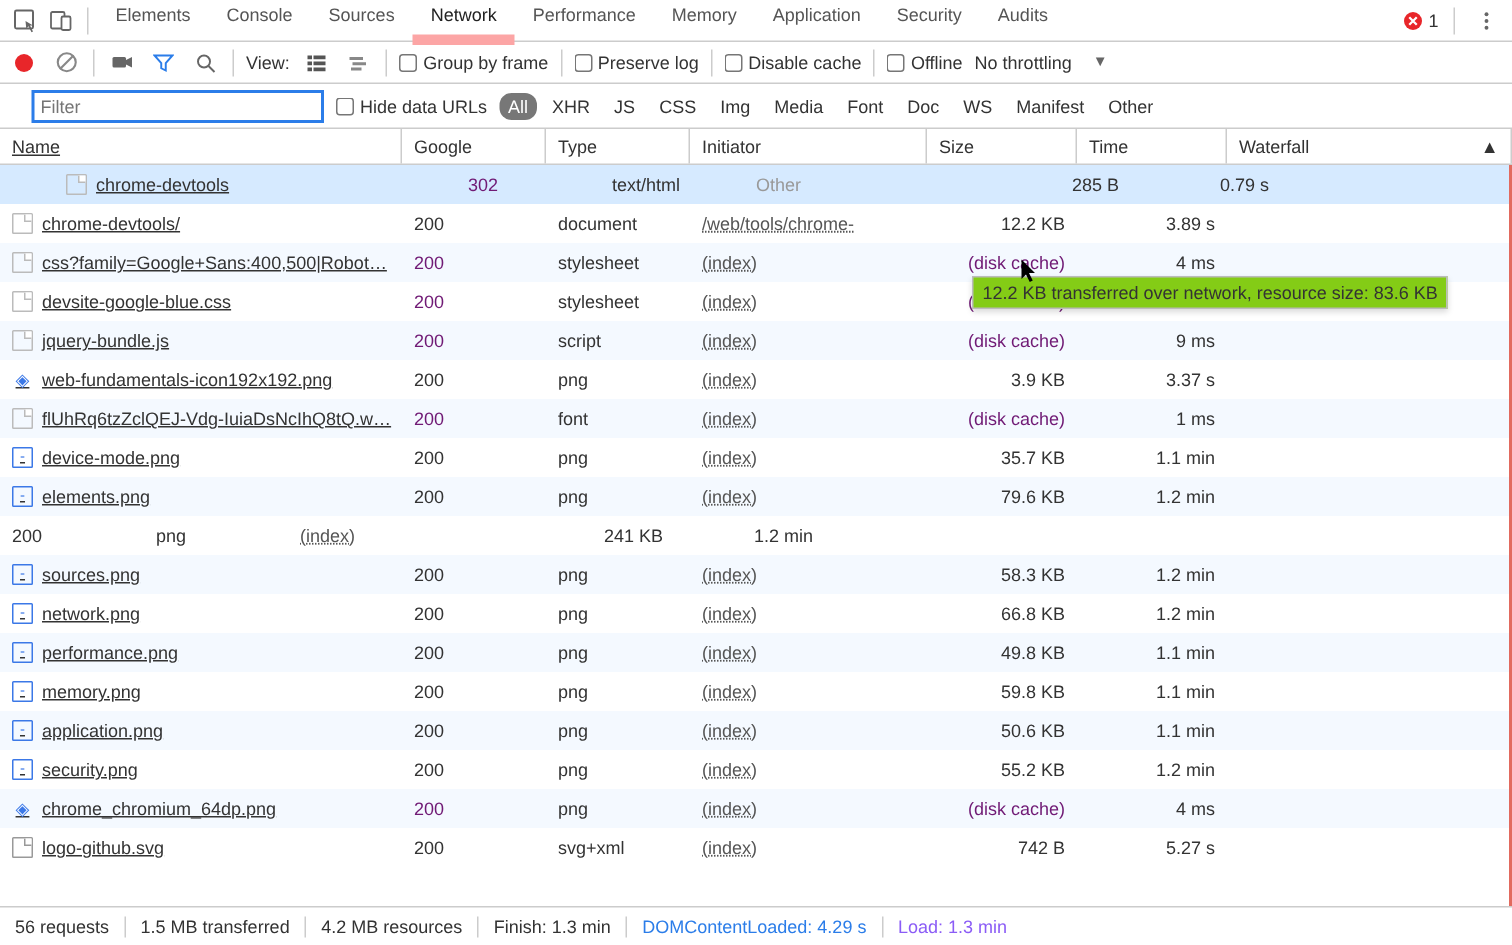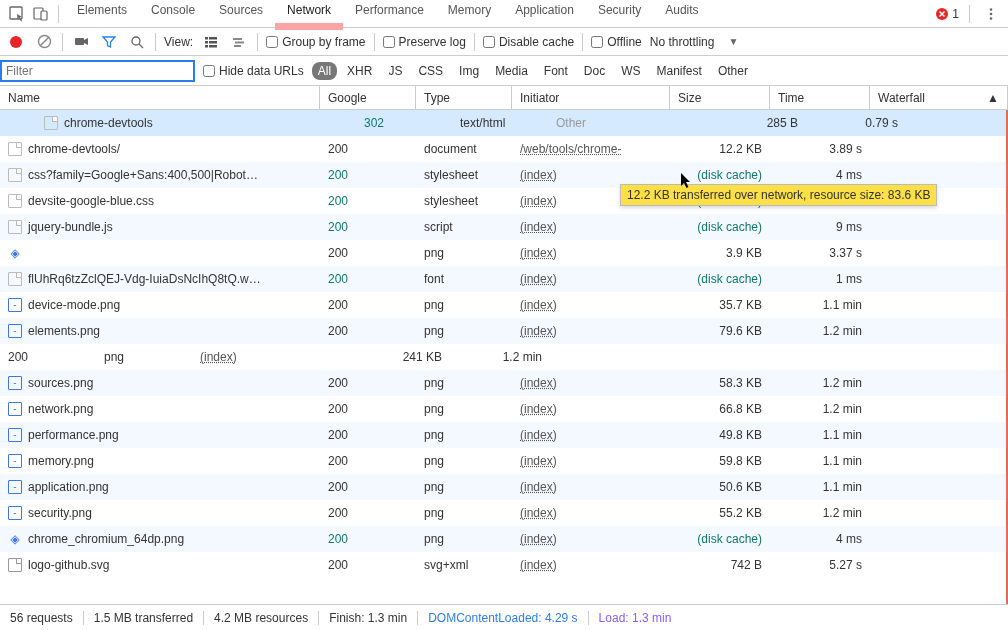--- a/index.html
+++ b/index.html
@@ -14,59 +14,59 @@
   .err-badge svg { width: 12px; height: 12px; }
 
   .toolbar { display: flex; align-items: center; height: 28px; border-bottom: 1px solid #ccc; padding: 0 6px; gap: 8px; }
   .toolbar .icon-btn { width: 20px; height: 20px; display: flex; align-items: center; justify-content: center; }
   .toolbar .sep { width: 1px; height: 18px; background: #ccc; }
   .record-dot { width: 12px; height: 12px; background: #e8262a; border-radius: 50%; }
   .chk { display: flex; align-items: center; gap: 4px; }
   .chk input { width: 12px; height: 12px; margin: 0; }
   .throttling { display: flex; align-items: center; gap: 4px; }
 
-  .filterbar { display: flex; align-items: center; height: 30px; border-bottom: 1px solid #ccc; padding: 2px 0; gap: 8px; }
+  .filterbar { display: flex; align-items: center; height: 30px; border-bottom: 1px solid #ccc; padding: 2px 21px; gap: 8px; }
   .filter-input { width: 195px; height: 22px; border: 2px solid #2b7de9; padding: 0 4px; font-size: 12px; outline: none; }
   .type-pill { padding: 2px 6px; color: #333; cursor: default; }
   .type-pill.active { background: #777; color: #fff; border-radius: 8px; }
 
   .headers { display: flex; height: 24px; border-bottom: 1px solid #ccc; }
   .headers > div { display: flex; align-items: center; padding: 0 8px; border-right: 1px solid #ccc; color: #333; font-weight: 400; }
-  .col-name { width: 320px; }
+  .col-name { width: 268px; text-decoration: underline; }
   .col-status { width: 96px; }
   .col-type   { width: 96px; }
   .col-init   { width: 158px; }
   .col-size   { width: 100px; justify-content: flex-end; }
   .col-time   { width: 100px; justify-content: flex-end; }
   .col-wf     { flex: 1; position: relative; }
   .sort-arrow { position: absolute; right: 8px; color: #333; }
 
   .rows { position: relative; height: 494px; overflow: hidden; }
   .row { display: flex; height: 26px; align-items: center; }
   .row:nth-child(odd) { background: #f4f9ff; }
   .row.selected { background: #d6eaff; padding-left: 36px; }
   .row > div { padding: 0 8px; white-space: nowrap; overflow: hidden; text-overflow: ellipsis; display: flex; align-items: center; }
   .row .col-size, .row .col-time { justify-content: flex-end; }
-  .row .col-status.faded, .row .col-size.faded { color: #0f766e; text-align: center; }
+  .row .col-status.faded, .row .col-size.faded { color: #701a75; text-align: center; }
   .row .col-init.link span { color: #555; text-decoration: underline dotted; }
   .row .col-init.other { color: #999; }
   .file-ic { width: 14px; height: 14px; margin-right: 6px; border: 1px solid #bbb; border-radius: 1px; flex-shrink: 0; position: relative; display:flex; align-items:center; justify-content:center; }
   .file-ic.img { border-color: #3b78e7; }
   .file-ic.img::after { content: "-"; color: #3b78e7; font-size: 10px; line-height: 8px; }
   .file-ic.fav { border: none; }
   .file-ic.fav::after { content:"◈"; color:#3b78e7; font-size:12px; }
   .file-ic.doc::before { content:""; position:absolute; top:0; right:0; width:4px; height:4px; border-bottom:1px solid #bbb; border-left:1px solid #bbb; background:#fff; }
   .file-ic.blank { border-color:#999; }
   .file-ic.blank::before { content:""; position:absolute; top:0; right:0; width:4px; height:4px; border-bottom:1px solid #999; border-left:1px solid #999; background:#fff; }
 
   .wf { position: relative; height: 100%; width: 100%; }
 
   .red-line { position: absolute; right: 0; top: 0; width: 2px; height: 494px; background: #e26a5e; }
 
-  .tooltip { position: absolute; top: 184px; left: 620px; background: #fde047; border: 1px solid #bbb; padding: 3px 6px; font-size: 12px; color: #333; box-shadow: 0 2px 4px rgba(0,0,0,0.15); }
+  .tooltip { position: absolute; top: 184px; left: 648px; background: #84cc16; border: 1px solid #bbb; padding: 3px 6px; font-size: 12px; color: #333; box-shadow: 0 2px 4px rgba(0,0,0,0.15); }
   .cursor { position: absolute; top: 172px; left: 680px; font-size: 14px; color: #000; }
 
   .statusbar { position: absolute; bottom: 0; left: 0; right: 0; height: 26px; border-top: 1px solid #ccc; display: flex; align-items: center; padding: 0 8px; gap: 0; }
   .statusbar > span { padding: 0 10px; border-right: 1px solid #ccc; }
   .statusbar > span:first-child { padding-left: 2px; }
   .statusbar .domc { color: #2b7de9; }
   .statusbar .load { color: #8b5cf6; }
 </style>
 </head>
 <body>
@@ -299,20 +299,21 @@
       </div>
       <div class="col-size faded">(disk cache)</div>
       <div class="col-time">9 ms</div>
       <div class="col-wf">
         <div class="wf"></div>
       </div>
     </div>
     <div class="row">
       <div class="col-name">
         <span class="file-ic fav"></span>
+        <span>web-fundamentals-icon192x192.png</span>
       </div>
       <div class="col-status">200</div>
       <div class="col-type">png</div>
       <div class="col-init link">
         <span>(index)</span>
       </div>
       <div class="col-size">3.9 KB</div>
       <div class="col-time">3.37 s</div>
       <div class="col-wf">
         <div class="wf"></div>

